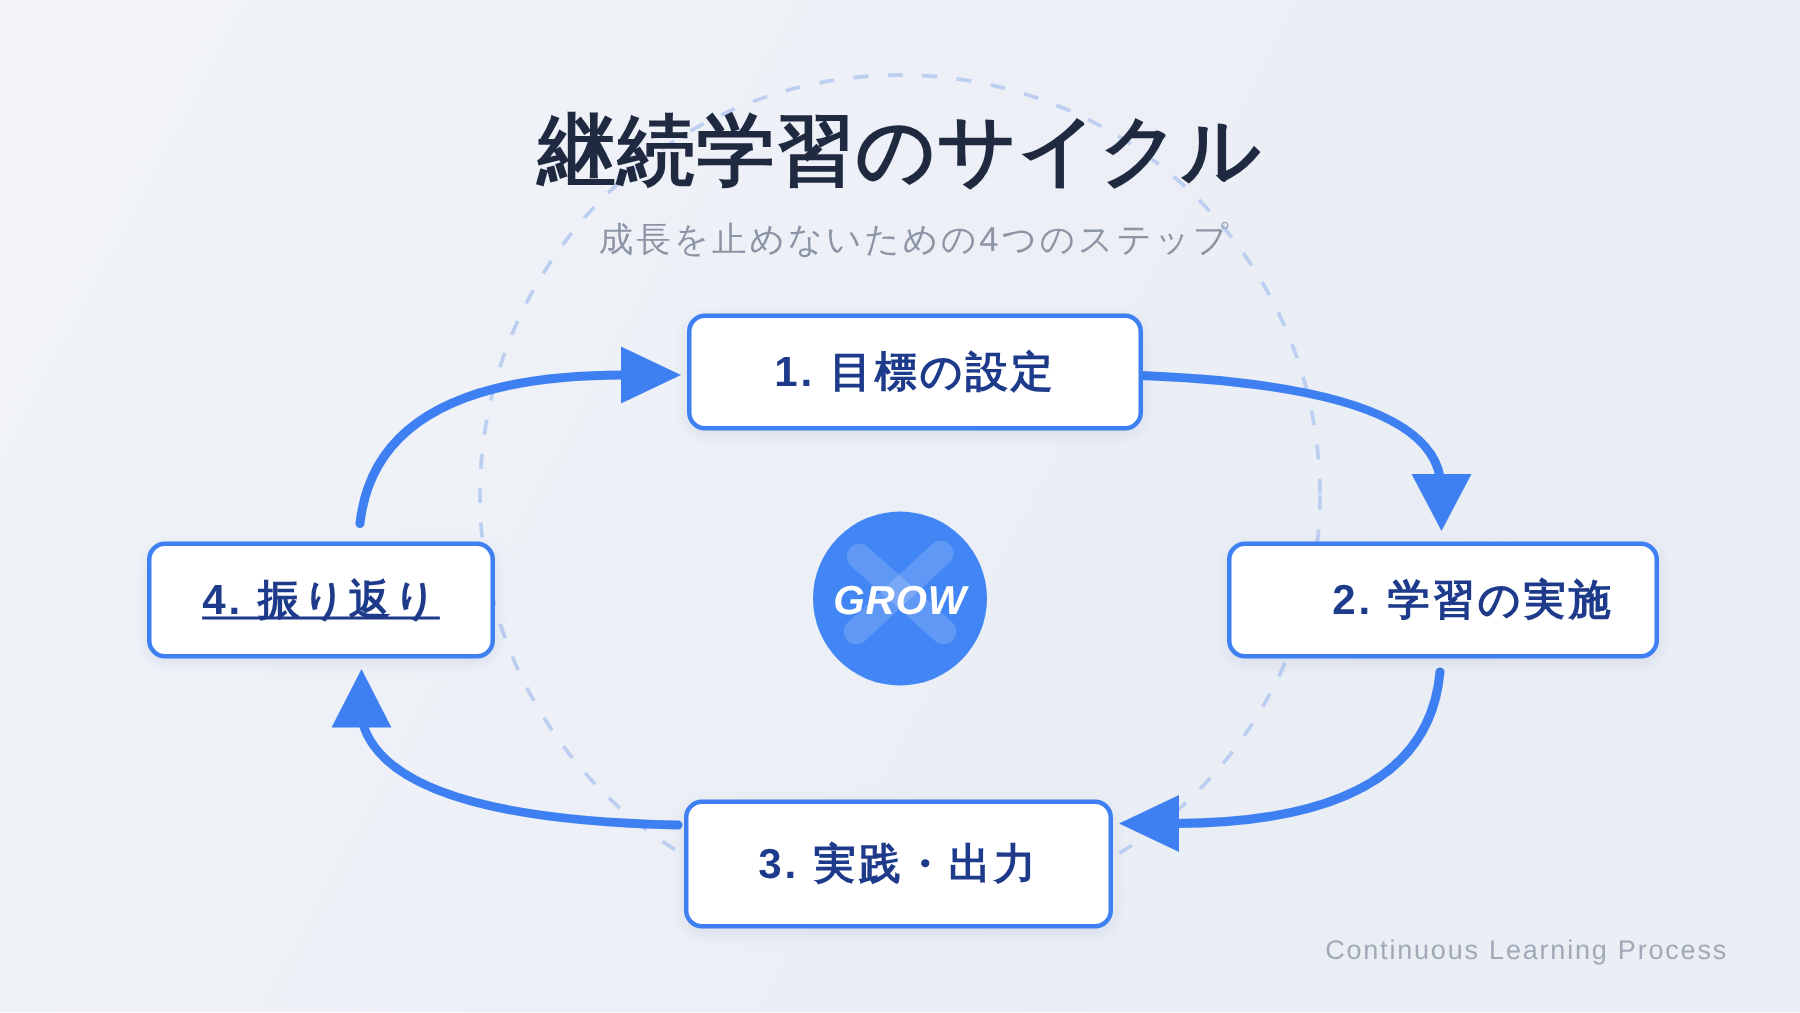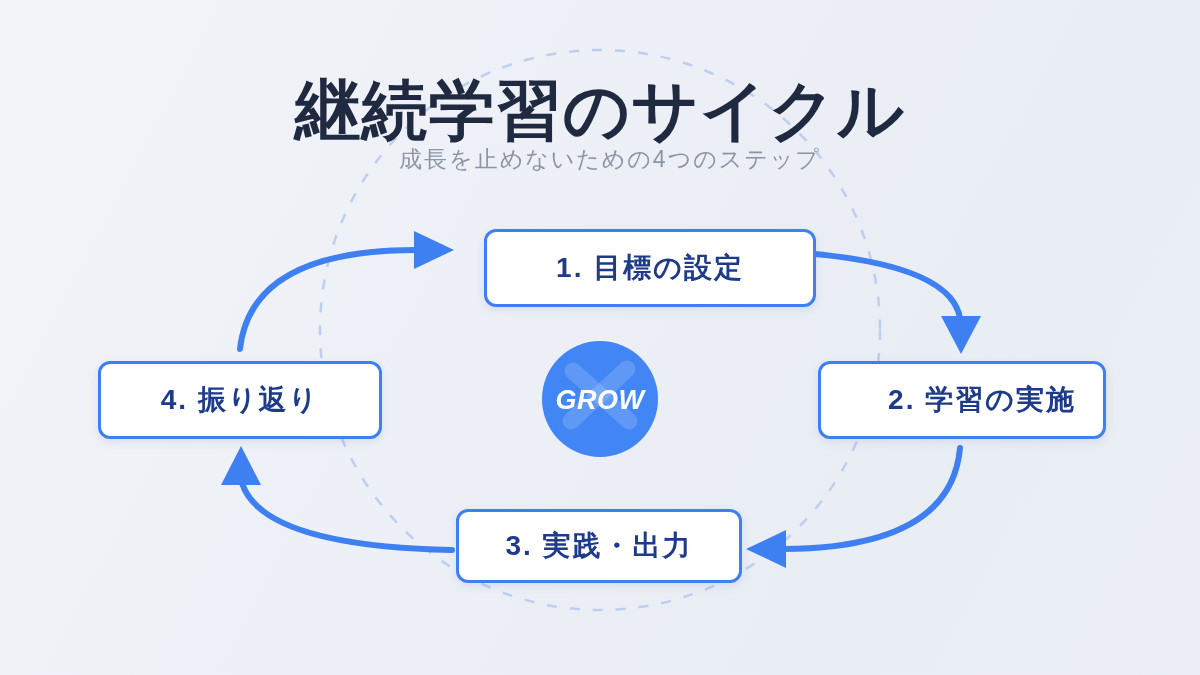--- a/index.html
+++ b/index.html
@@ -19,21 +19,21 @@
     position: absolute;
     inset: 0;
     z-index: 1;
   }
   .page-title {
     position: absolute;
     top: 66px;
     left: 0;
     width: 100%;
     text-align: center;
-    font-size: 66px;
+    font-size: 52px;
     font-weight: 900;
     letter-spacing: 1px;
     color: #1f2940;
     z-index: 2;
   }
   .page-subtitle {
     position: absolute;
     top: 144px;
     left: 10px;
     width: 100%;
@@ -52,24 +52,24 @@
     display: flex;
     align-items: center;
     justify-content: center;
     font-size: 28px;
     font-weight: 700;
     letter-spacing: 2px;
     color: #1e3a8a;
     box-shadow: 0 3px 10px rgba(40, 70, 140, 0.10);
     z-index: 2;
   }
-  .step-1 { left: 484px; top: 209px; width: 332px; height: 78px; margin-top: 20px; }
+  .step-1 { left: 458px; top: 209px; width: 304px; height: 78px; }
   .step-2 { left: 818px; top: 361px; width: 288px; height: 78px; padding-left: 40px; }
-  .step-3 { left: 456px; top: 509px; width: 286px; height: 74px; }
-  .step-4 { left:  98px; top: 361px; width: 284px; height: 78px; }
+  .step-3 { left: 456px; top: 533px; width: 286px; height: 86px; }
+  .step-4 { left:  98px; top: 361px; width: 232px; height: 78px; text-decoration: underline; }
   .grow-label {
     position: absolute;
     left: 540px;
     top: 385px;
     width: 120px;
     text-align: center;
     font-size: 27px;
     font-weight: 700;
     letter-spacing: 0.5px;
     color: #ffffff;
@@ -142,14 +142,15 @@
   <div class="step-box step-3">
     <span>3. 実践・出力</span>
   </div>
 
   <div class="step-box step-4">
     <span>4. 振り返り</span>
   </div>
 
   <div class="grow-label">GROW</div>
 
+  <div class="footer-caption">Continuous Learning Process</div>
 
 </div>
 
 </body></html>

